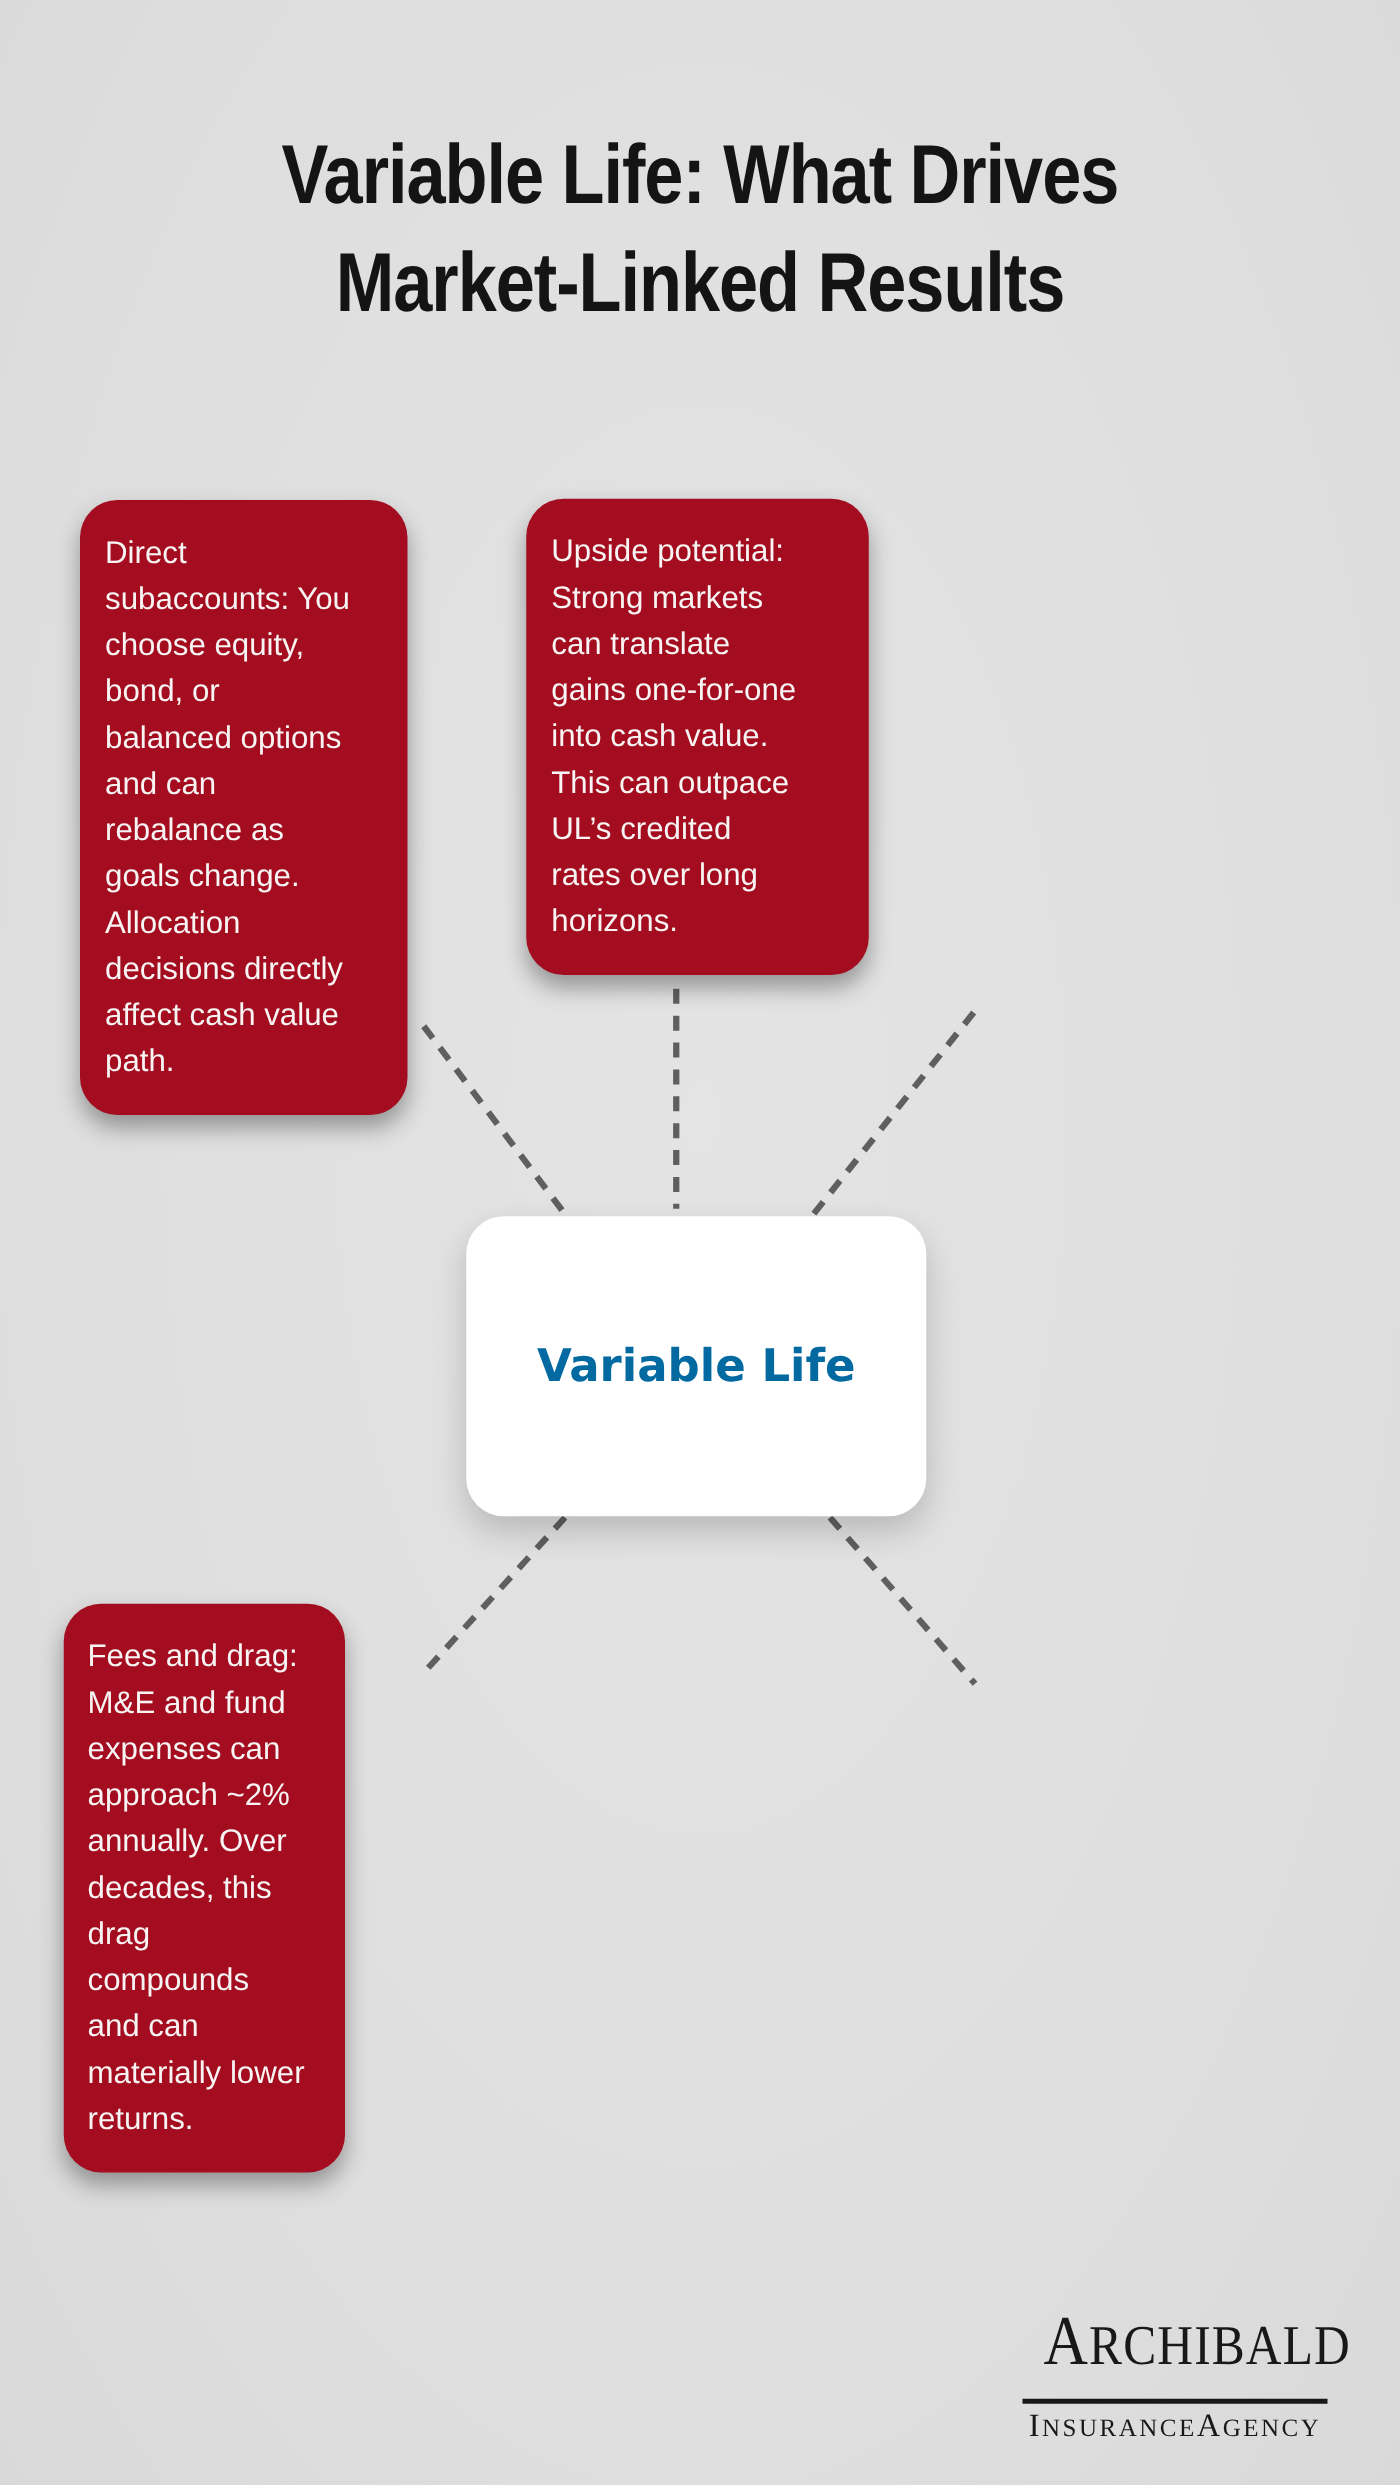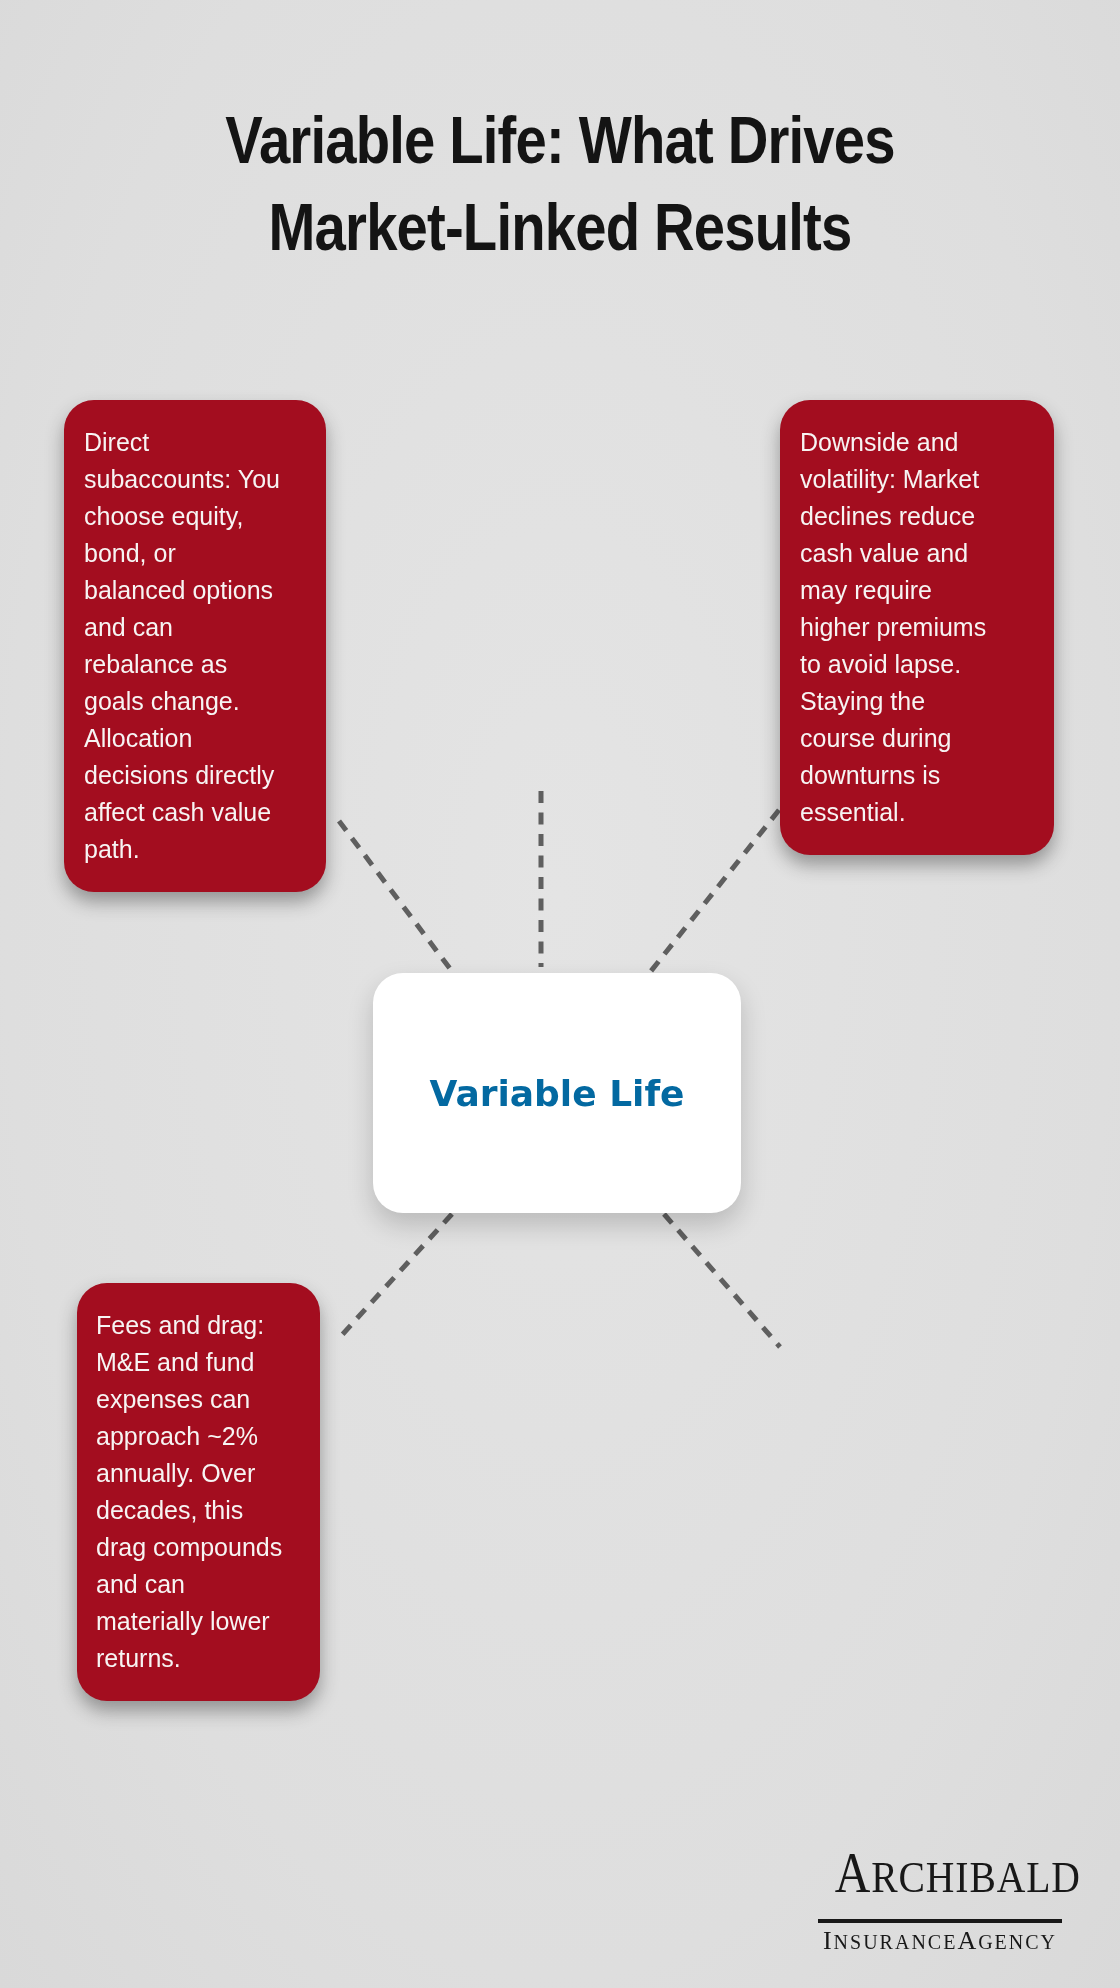--- a/index.html
+++ b/index.html
@@ -49,21 +49,21 @@
     margin: 0;
     color: #F7F4F3;
     font-size: 25px;
     line-height: 37px;
     white-space: pre-line;
     font-weight: 400;
   }
   .card-1 { left: 64px;  top: 400px;  width: 262px; }
   .card-2 { left: 421px; top: 399px;  width: 274px; }
   .card-3 { left: 780px; top: 400px;  width: 274px; }
-  .card-4 { left: 77px;  top: 1283px; width: 243px; padding-left: 19px; }
+  .card-4 { left: 51px;  top: 1283px; width: 225px; padding-left: 19px; }
   .card-5 { left: 780px; top: 1283px; width: 281px; }
 
   
   .center-box {
     position: absolute;
     left: 373px; top: 973px;
     width: 368px; height: 240px;
     background: #FFFFFF;
     border-radius: 30px;
     box-shadow: 0 12px 26px rgba(0, 0, 0, 0.18);
@@ -145,34 +145,32 @@
 balanced options
 and can
 rebalance as
 goals change.
 Allocation
 decisions directly
 affect cash value
 path.</p>
   </div>
 
+  <div class="card card-2">
+    <p class="card-text">Upside potential:
+Strong markets
+can translate
+gains one-for-one
+into cash value.
+This can outpace
+UL’s credited
+rates over long
+horizons.</p>
+  </div>
 
-  <div class="card card-3">
-    <p class="card-text">Downside and
-volatility: Market
-declines reduce
-cash value and
-may require
-higher premiums
-to avoid lapse.
-Staying the
-course during
-downturns is
-essential.</p>
-  </div>
 
   <div class="card card-4">
     <p class="card-text">Fees and drag:
 M&amp;E and fund
 expenses can
 approach ~2%
 annually. Over
 decades, this
 drag compounds
 and can

